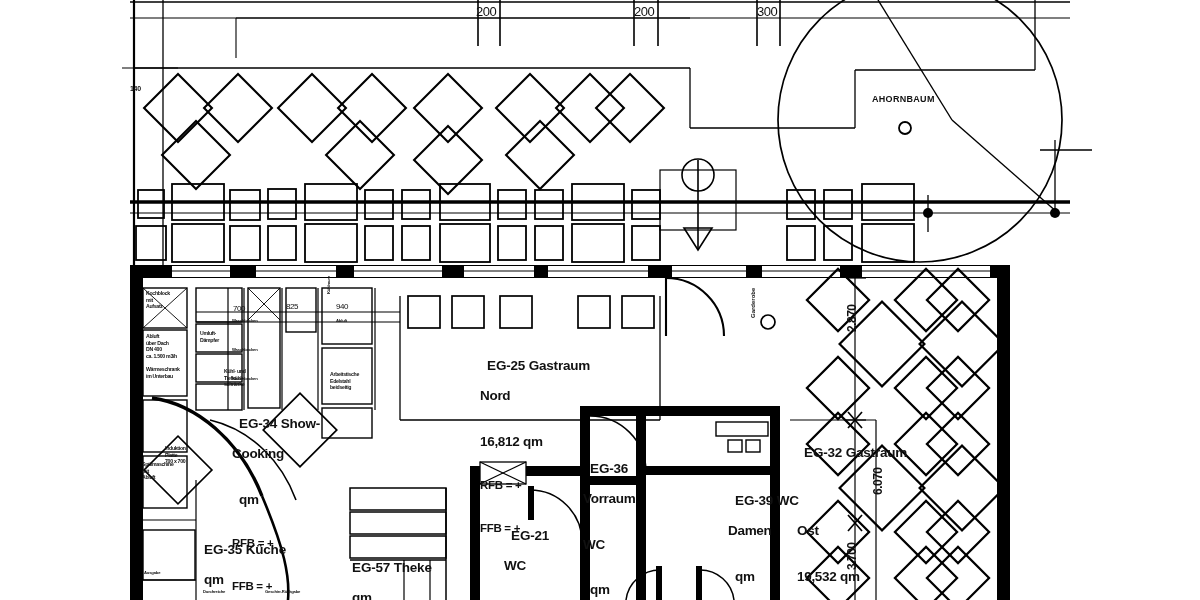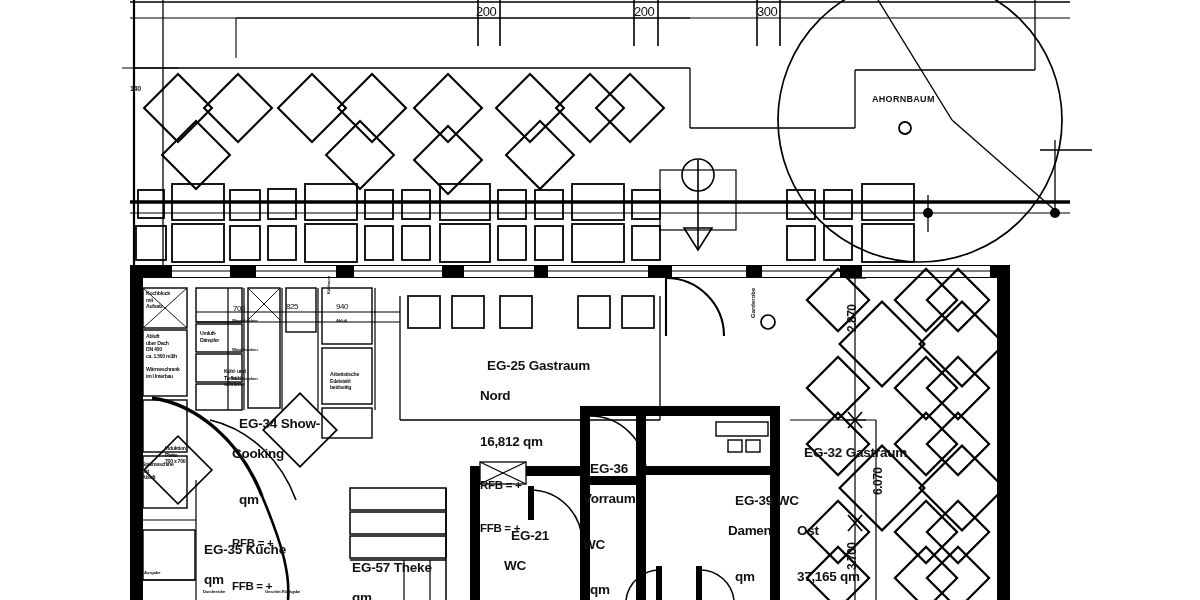--- a/index.html
+++ b/index.html
@@ -438,21 +438,21 @@
   <span>EG-25 Gastraum</span>
   <span class="sub" style="font-size:13.5px;">Nord</span>
   <span class="sub" style="font-size:13.5px;">16,812 qm</span>
   <span class="sub">RFB = +</span>
   <span class="sub">FFB = +</span>
 </div>
 
 <div class="lbl room" style="left:797px;top:430px;">
   <span>EG-32 Gastraum</span>
   <span class="sub" style="font-size:13.5px;margin-top:48px;">Ost</span>
-  <span class="sub" style="font-size:13.5px;">37,165 qm</span>
+  <span class="sub" style="font-size:13.5px;">19,532 qm</span>
   <span class="sub">RFB = +</span>
   
 </div>
 
 <div class="lbl room" style="left:232px;top:401px;">
   <span>EG-34 Show-</span>
   <span class="sub" style="font-size:13.5px;">Cooking</span>
   <span class="sub" style="font-size:13.5px;padding-left:7px;">qm</span>
   <span class="sub">RFB = +</span>
   <span class="sub">FFB = +</span>

